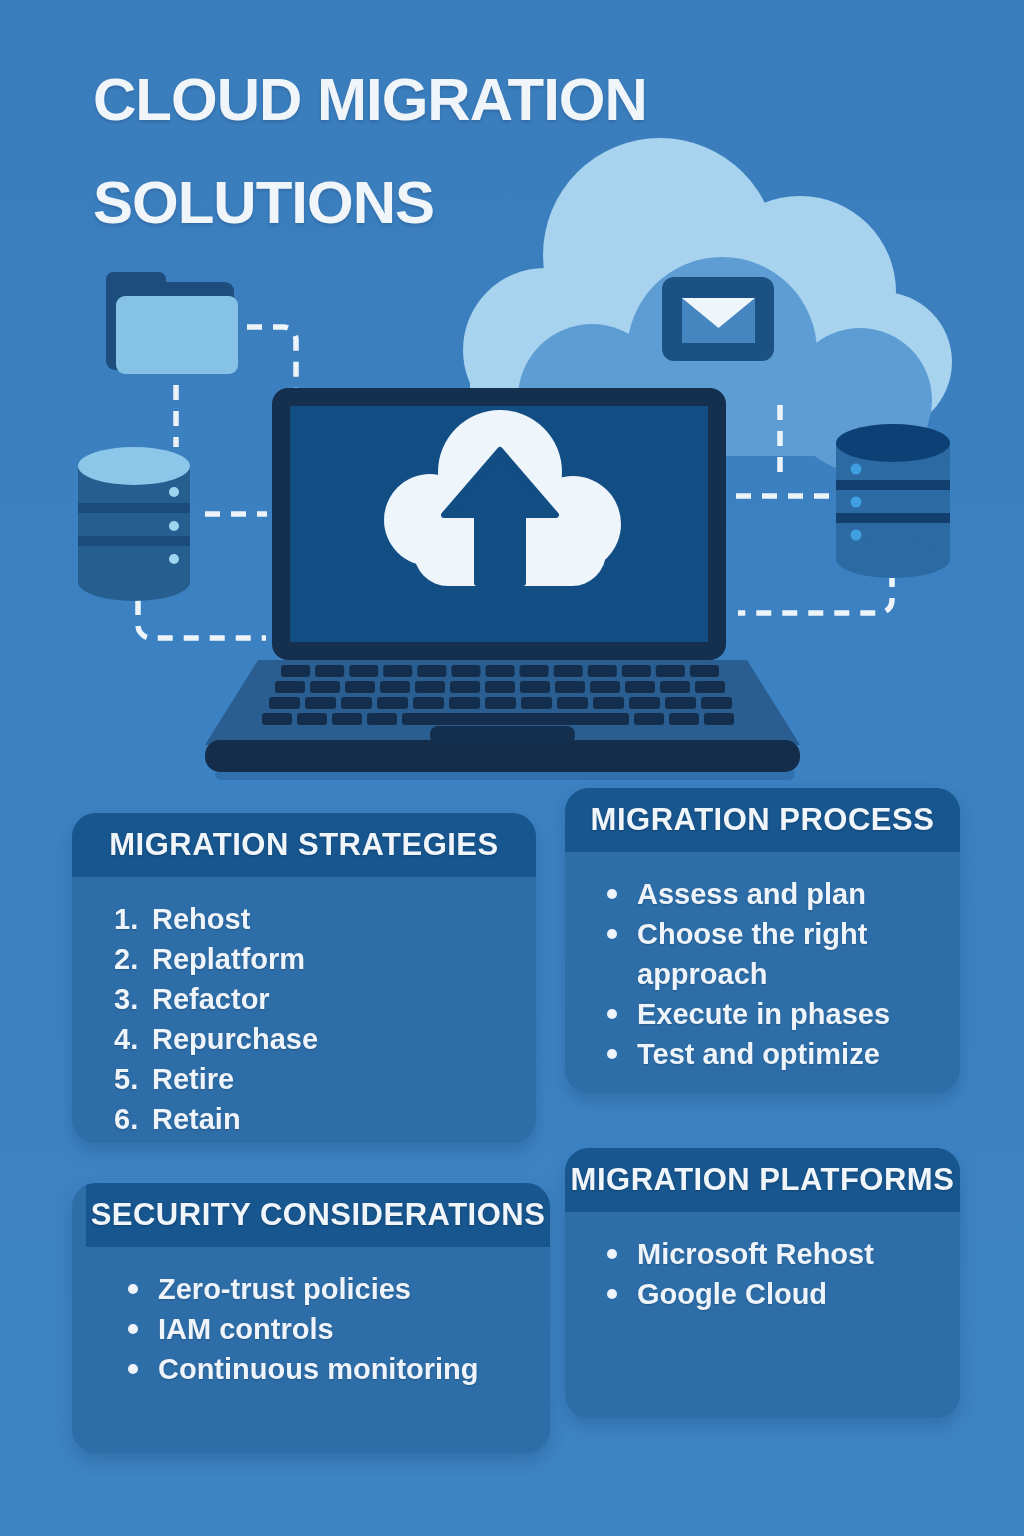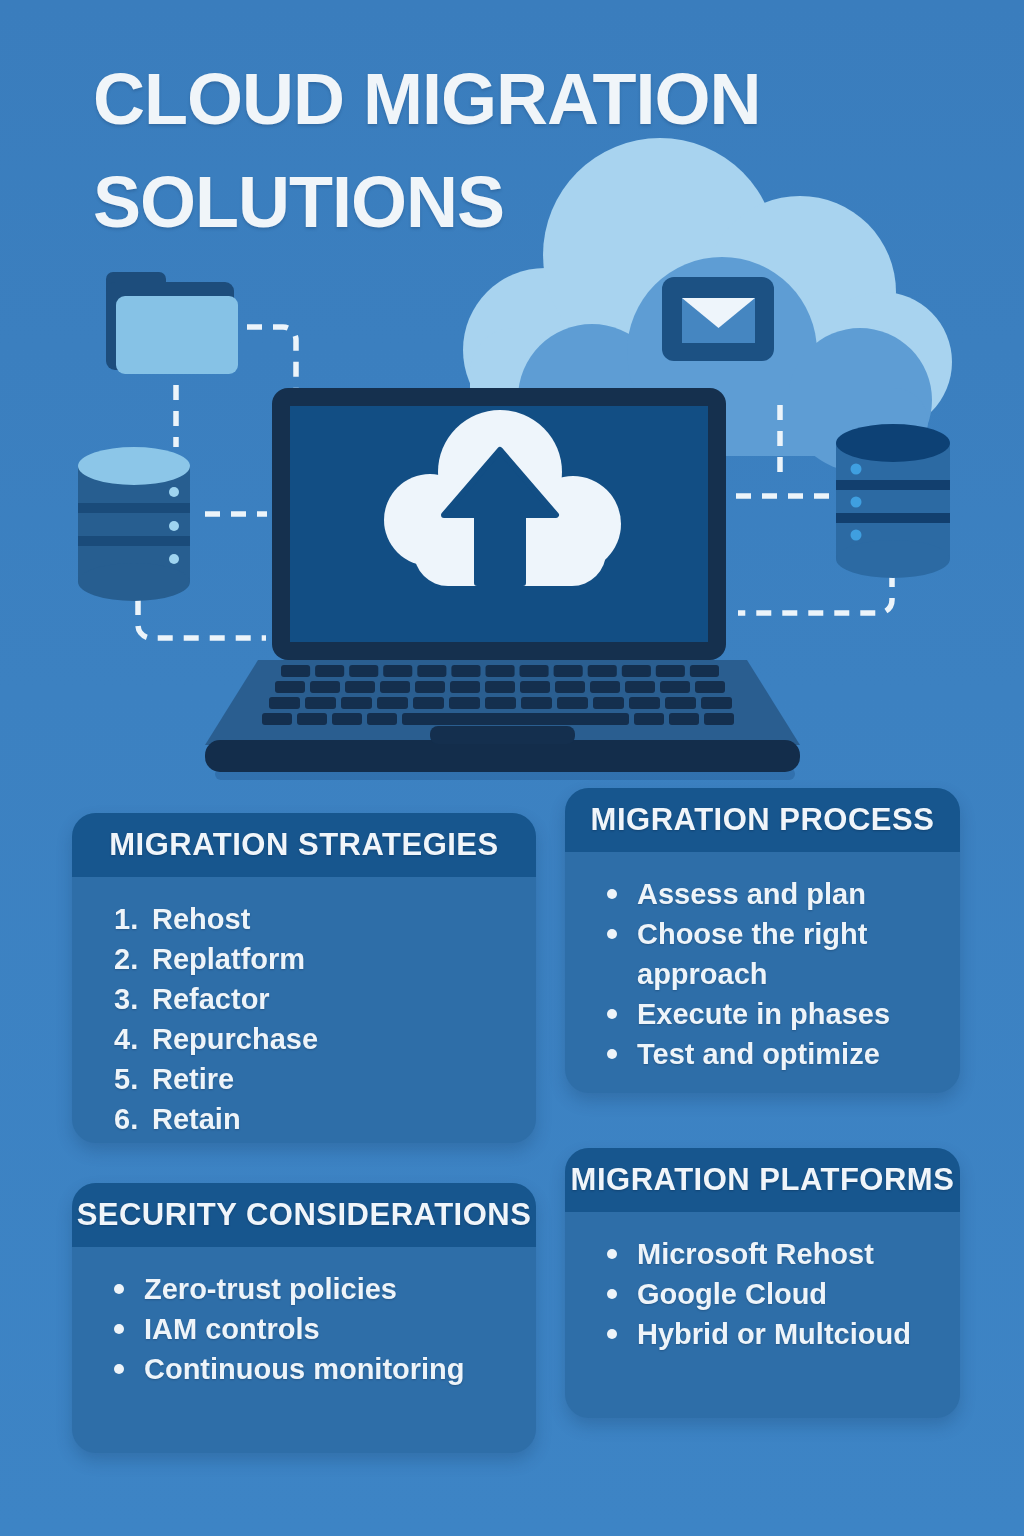--- a/index.html
+++ b/index.html
@@ -3,21 +3,21 @@
 <meta charset="utf-8">
 <style>
   html,body{margin:0;padding:0;}
   body{
     width:1024px;height:1536px;position:relative;overflow:hidden;
     background:linear-gradient(180deg,#3a7dbd 0%,#3c81c1 45%,#3d84c5 100%);
     font-family:"Liberation Sans","DejaVu Sans",sans-serif;
   }
   .title{
     position:absolute;left:93px;top:48px;z-index:3;
-    color:#f0f5f9;font-weight:bold;font-size:72px;line-height:103px;
+    color:#f0f5f9;font-weight:bold;font-size:60px;line-height:103px;
     letter-spacing:-1px;text-shadow:0 2px 3px rgba(20,50,90,.25);
   }
   .illustration{position:absolute;left:0;top:0;width:1024px;height:810px;z-index:1;}
   .card{
     position:absolute;z-index:4;border-radius:24px;background:#2e6ea8;
     box-shadow:0 8px 16px rgba(15,45,80,.22);overflow:hidden;
   }
   .card-head{
     background:#17568e;height:64px;display:flex;align-items:center;justify-content:center;
   }
@@ -32,21 +32,21 @@
     display:flex;align-items:flex-start;color:#eef4f9;font-size:29px;font-weight:bold;
     line-height:40px;text-shadow:0 1px 2px rgba(10,35,65,.3);
   }
   .marker{flex:0 0 38px;}
   .dotwrap{flex:0 0 30px;display:flex;align-items:center;height:40px;}
   .dot{width:10px;height:10px;border-radius:50%;background:#eef4f9;display:block;}
   .item-text{flex:1 1 auto;}
   
   .card1{left:72px;top:813px;width:464px;height:330px;}
   .card2{left:565px;top:788px;width:395px;height:305px;}
-  .card3{left:72px;top:1183px;width:464px;height:270px;}
+  .card3{left:72px;top:1183px;width:464px;height:270px;padding-left:14px;}
   .card4{left:565px;top:1148px;width:395px;height:270px;}
 </style>
 </head>
 <body>
 
 <div class="title">
   <div>CLOUD MIGRATION</div>
   <div>SOLUTIONS</div>
 </div>
 
@@ -281,20 +281,14 @@
           <span class="dot"></span>
         </span>
         <span class="item-text">Microsoft Rehost</span>
       </li>
       <li>
         <span class="dotwrap">
           <span class="dot"></span>
         </span>
         <span class="item-text">Google Cloud</span>
       </li>
-      <li>
-        <span class="dotwrap">
-          <span class="dot"></span>
-        </span>
-        <span class="item-text">Hybrid or Multcioud</span>
-      </li>
     </ul>
 </section>
 
 </body></html>

